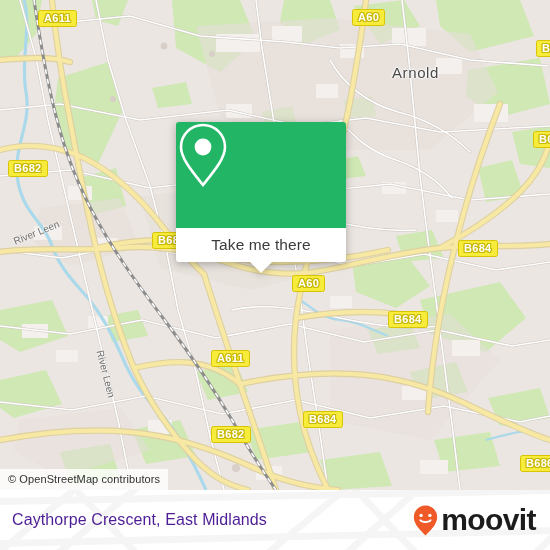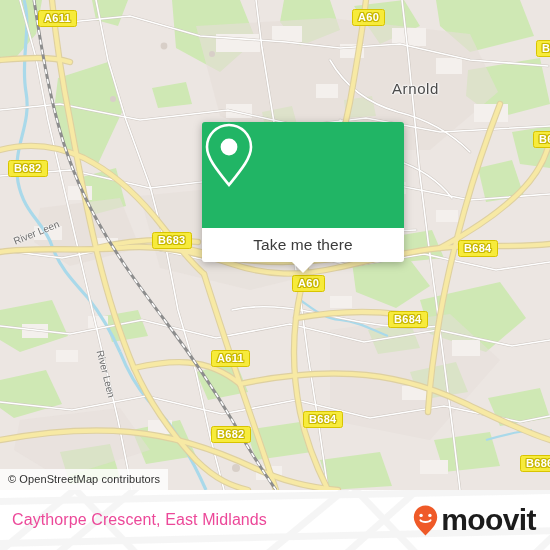--- a/index.html
+++ b/index.html
@@ -60,21 +60,21 @@
   .river{
     position:absolute;
     font-size:10px;
     color:#6d6d6d;
     white-space:nowrap;
     text-shadow:0 0 2px #fff,0 0 2px #fff;
   }
 
   
   .popup{
-    position:absolute;left:202px;top:122px;width:202px;
+    position:absolute;left:176px;top:122px;width:170px;
     filter:drop-shadow(0 2px 4px rgba(0,0,0,.28));
   }
   .popup-head{
     height:106px;width:100%;
     background:#21b565;
     border-radius:3px 3px 0 0;
     display:flex;align-items:center;justify-content:center;
   }
   .popup-body{
     height:34px;width:100%;
@@ -97,21 +97,21 @@
 
   
   .footer{
     position:absolute;left:0;top:490px;width:550px;height:60px;
     background:#ffffff;overflow:hidden;
   }
   .footer-wm{position:absolute;left:0;top:-18px;opacity:.55;}
   .footer-title{
     position:absolute;left:12px;top:0;height:60px;
     display:flex;align-items:center;
-    font-size:16px;color:#ec4899;letter-spacing:.1px;
+    font-size:16px;color:#4c1d95;letter-spacing:.1px;
     z-index:2;
   }
   .brand{
     position:absolute;right:14px;top:0;height:60px;
     display:flex;align-items:center;z-index:2;
   }
   .brand-pin{width:25px;height:31px;margin-right:3px;}
   .brand-text{
     font-size:30px;font-weight:bold;color:#1c1c1c;
     letter-spacing:-.6px;line-height:30px;
@@ -310,21 +310,21 @@
     <div class="shield" style="left:533px;top:131px">B6</div>
     <div class="shield" style="left:152px;top:232px">B683</div>
     <div class="shield" style="left:458px;top:240px">B684</div>
     <div class="shield" style="left:292px;top:275px">A60</div>
     <div class="shield" style="left:388px;top:311px">B684</div>
     <div class="shield" style="left:211px;top:350px">A611</div>
     <div class="shield" style="left:303px;top:411px">B684</div>
     <div class="shield" style="left:211px;top:426px">B682</div>
     <div class="shield" style="left:520px;top:455px">B686</div>
 
-    <div class="place" style="left:392px;top:80px">Arnold</div>
+    <div class="place" style="left:392px;top:64px">Arnold</div>
 
     <div class="river" style="left:14px;top:236px;transform:rotate(-22deg);transform-origin:left center">River Leen</div>
     <div class="river" style="left:100px;top:345px;transform:rotate(76deg);transform-origin:left center">River Leen</div>
 
     <div class="attrib">© OpenStreetMap contributors</div>
 
     <div class="popup">
       <div class="popup-head">
         <svg width="54" height="66" viewBox="0 0 54 66">
           <path d="M27,3 C14.8,3 5,12.8 5,25 C5,36 15,48 27,63 C39,48 49,36 49,25 C49,12.8 39.2,3 27,3 Z" fill="none" stroke="#ffffff" stroke-width="2.6"></path>

